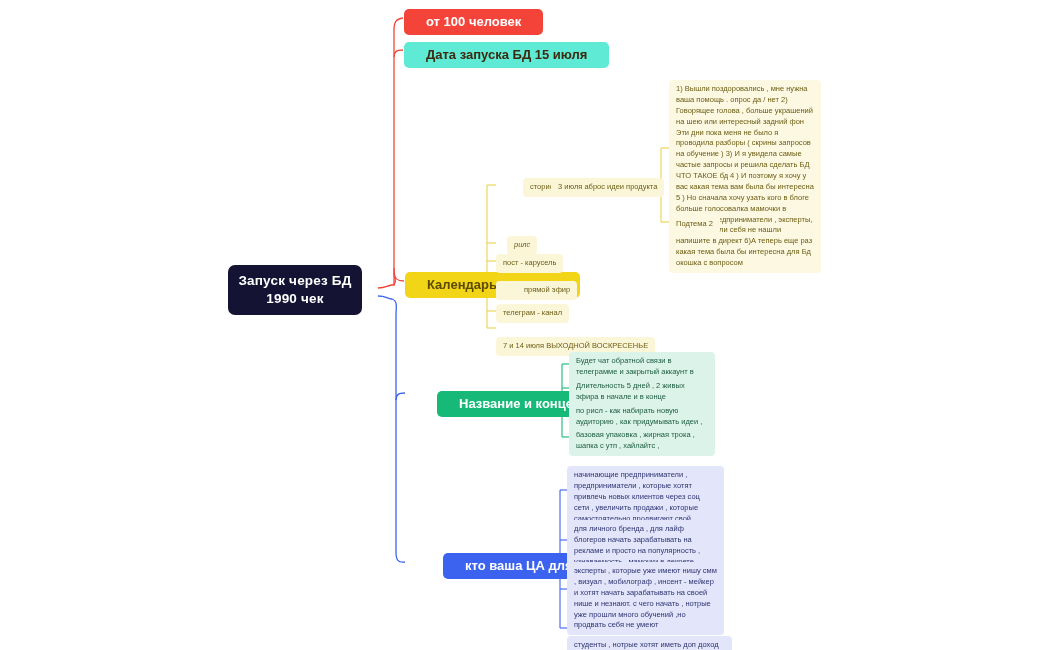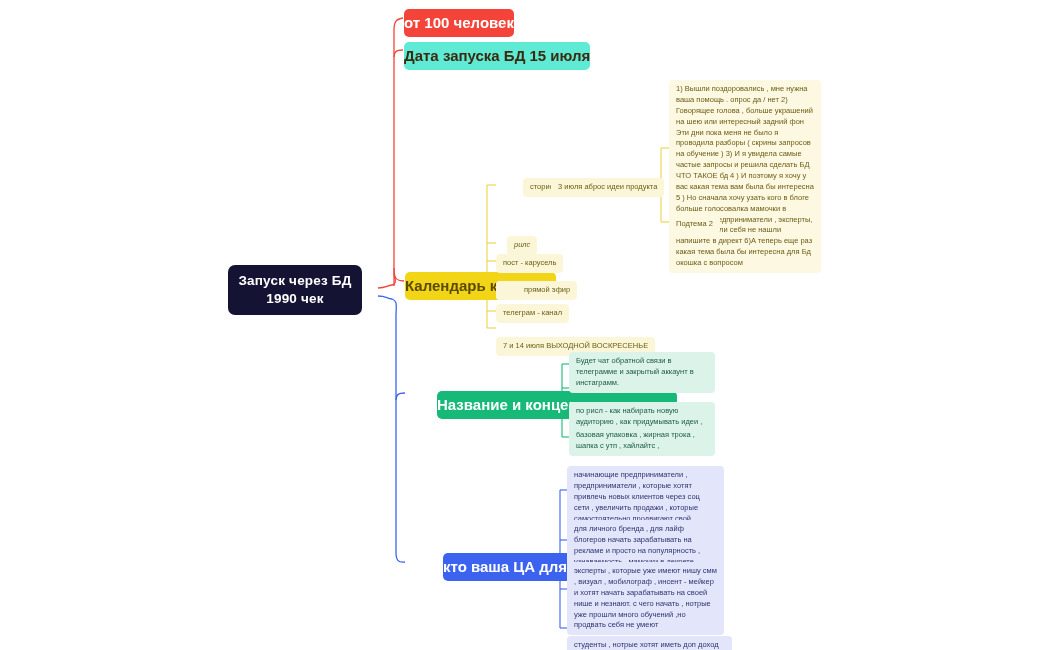--- a/index.html
+++ b/index.html
@@ -49,22 +49,22 @@
     font-size: 13.5px;
     font-weight: bold;
     line-height: 1.35;
     letter-spacing: 0.2px;
   }
 
   
   .pill {
     display: flex;
     align-items: center;
-    padding: 5px 0;
-    font-size: 15px;
+    padding: 5px 22px;
+    font-size: 13px;
     font-weight: bold;
     color: #ffffff;
     border-radius: 5px;
     white-space: nowrap;
     line-height: 1.2;
   }
   .pill-red     { background: #f4443a; }
   .pill-orange  { background: #5eead4; color:#3c2a10; }
   .pill-yellow  { background: #f2d517; color:#5a4b00; }
   .pill-green   { background: #17b978; }
@@ -199,20 +199,23 @@
     <span>7 и 14 июля ВЫХОДНОЙ ВОСКРЕСЕНЬЕ</span>
   </div>
 
   <div class="node pill pill-green" style="left:437px; top:391px;">
     <span>Название и концепция продукта</span>
   </div>
 
   <div class="node leaf leaf-green" style="left:569px; top:352px; width:146px;">
     <span>Будет чат обратной связи в телеграмме и закрытый аккаунт в инстаграмм.</span>
   </div>
+  <div class="node leaf leaf-green" style="left:569px; top:377px; width:146px;">
+    <span>Длительность 5 дней , 2 живых эфира в начале и в конце</span>
+  </div>
   <div class="node leaf leaf-green" style="left:569px; top:426px; width:146px;">
     <span>базовая упаковка , жирная трока , шапка с утп , хайлайтс ,</span>
   </div>
   <div class="node leaf leaf-green" style="left:569px; top:402px; width:146px;">
     <span>по рисл - как набирать новую аудиторию , как придумывать идеи ,</span>
   </div>
 
   <div class="node pill pill-blue" style="left:443px; top:553px;">
     <span>кто ваша ЦА для этого продукта</span>
   </div>

